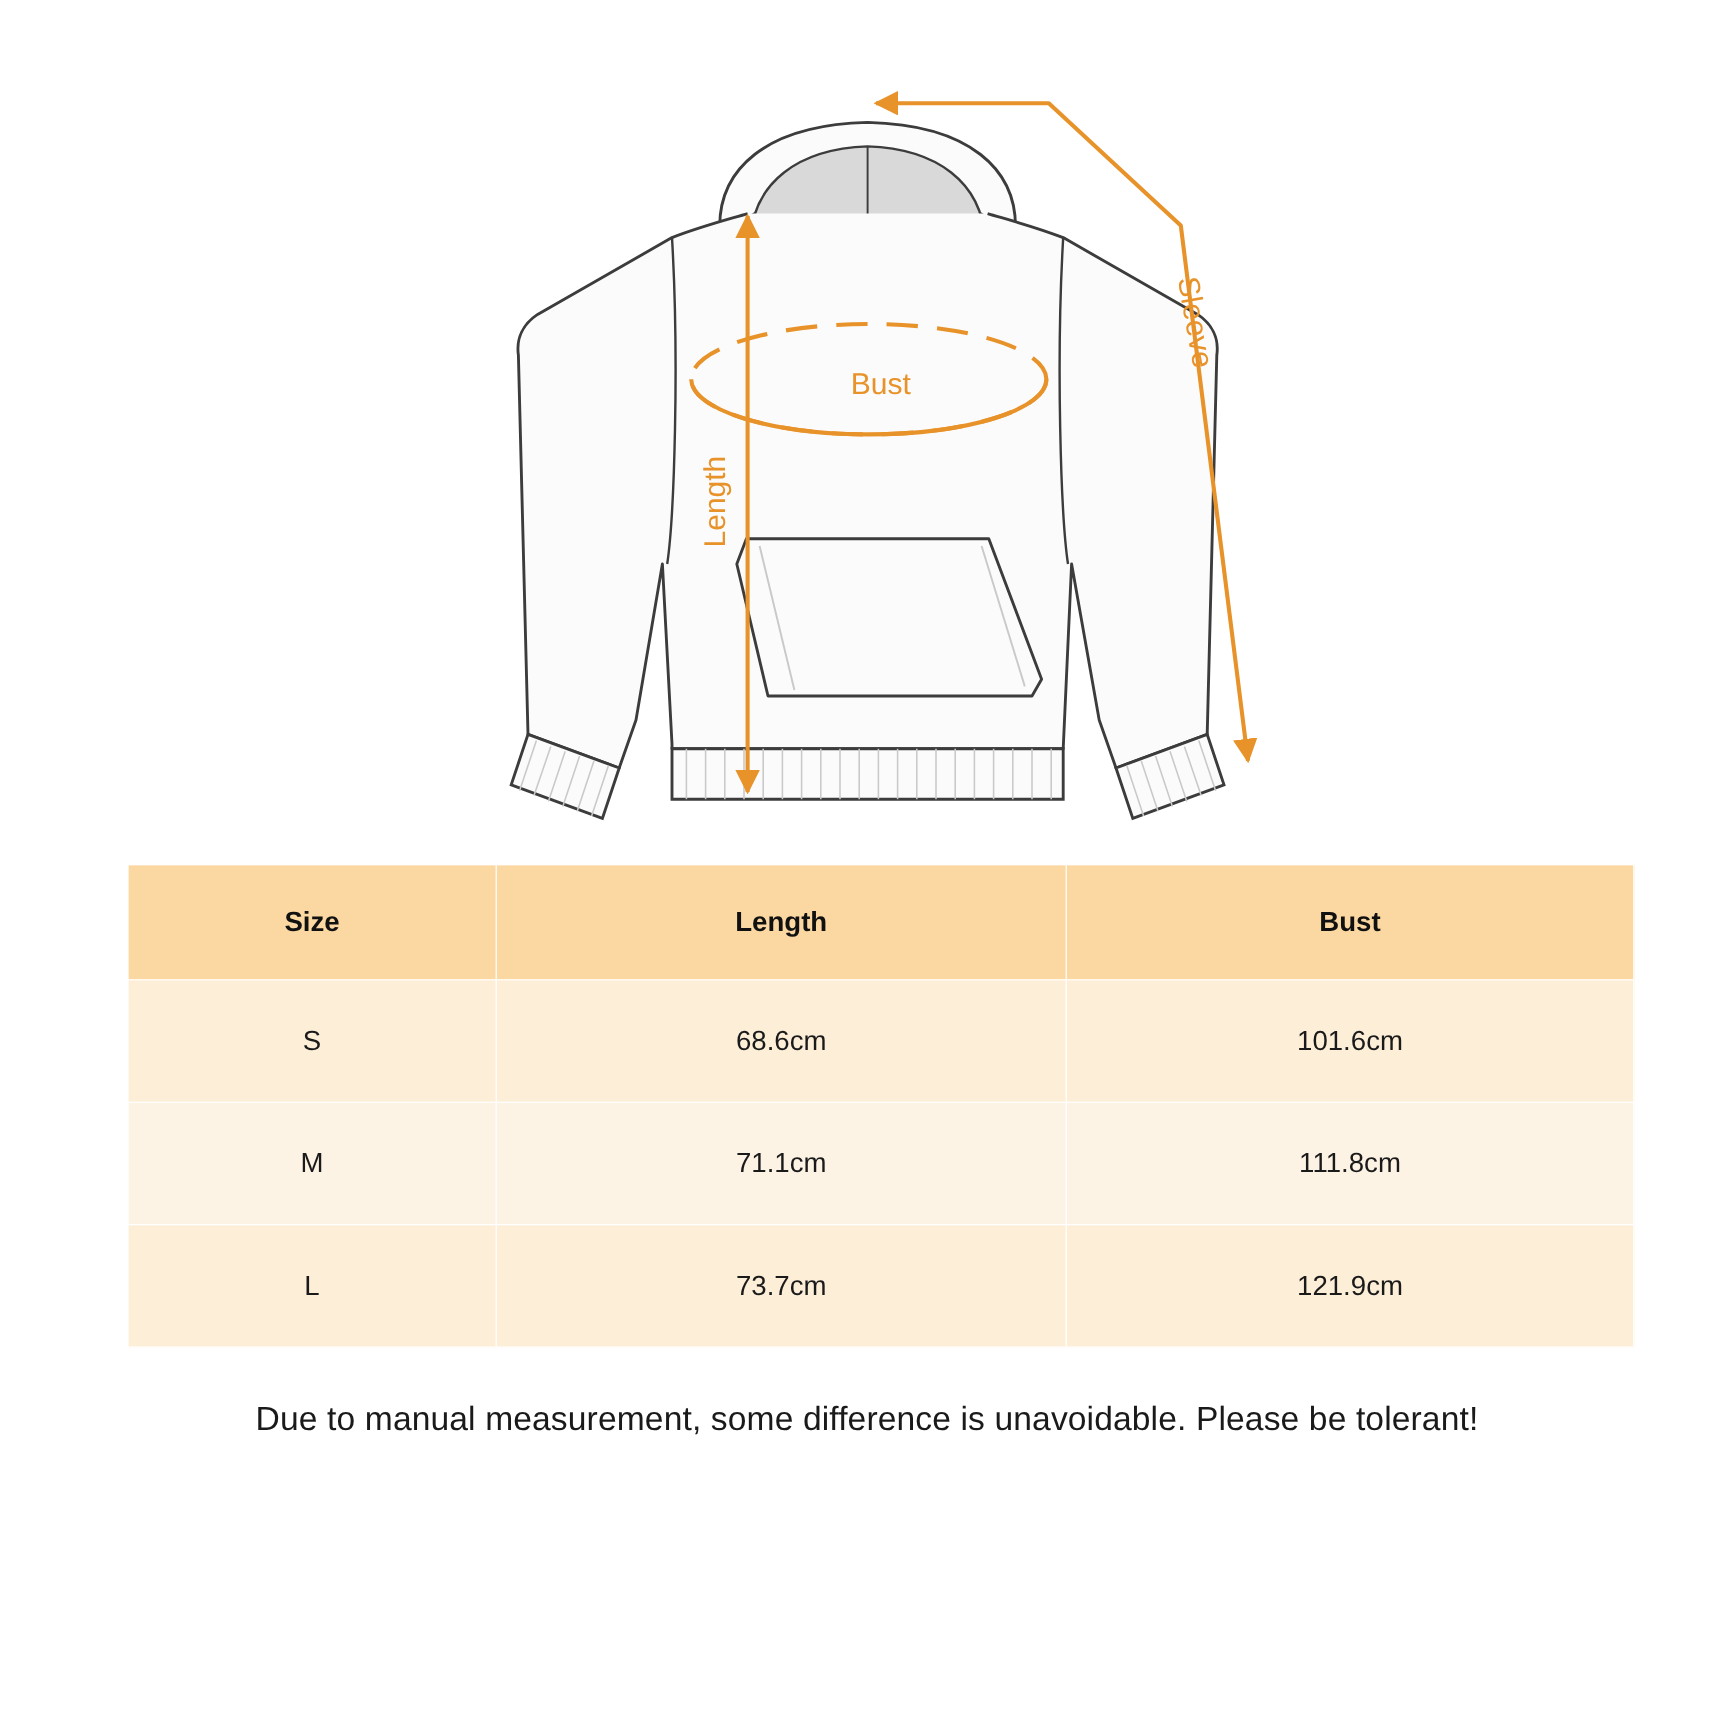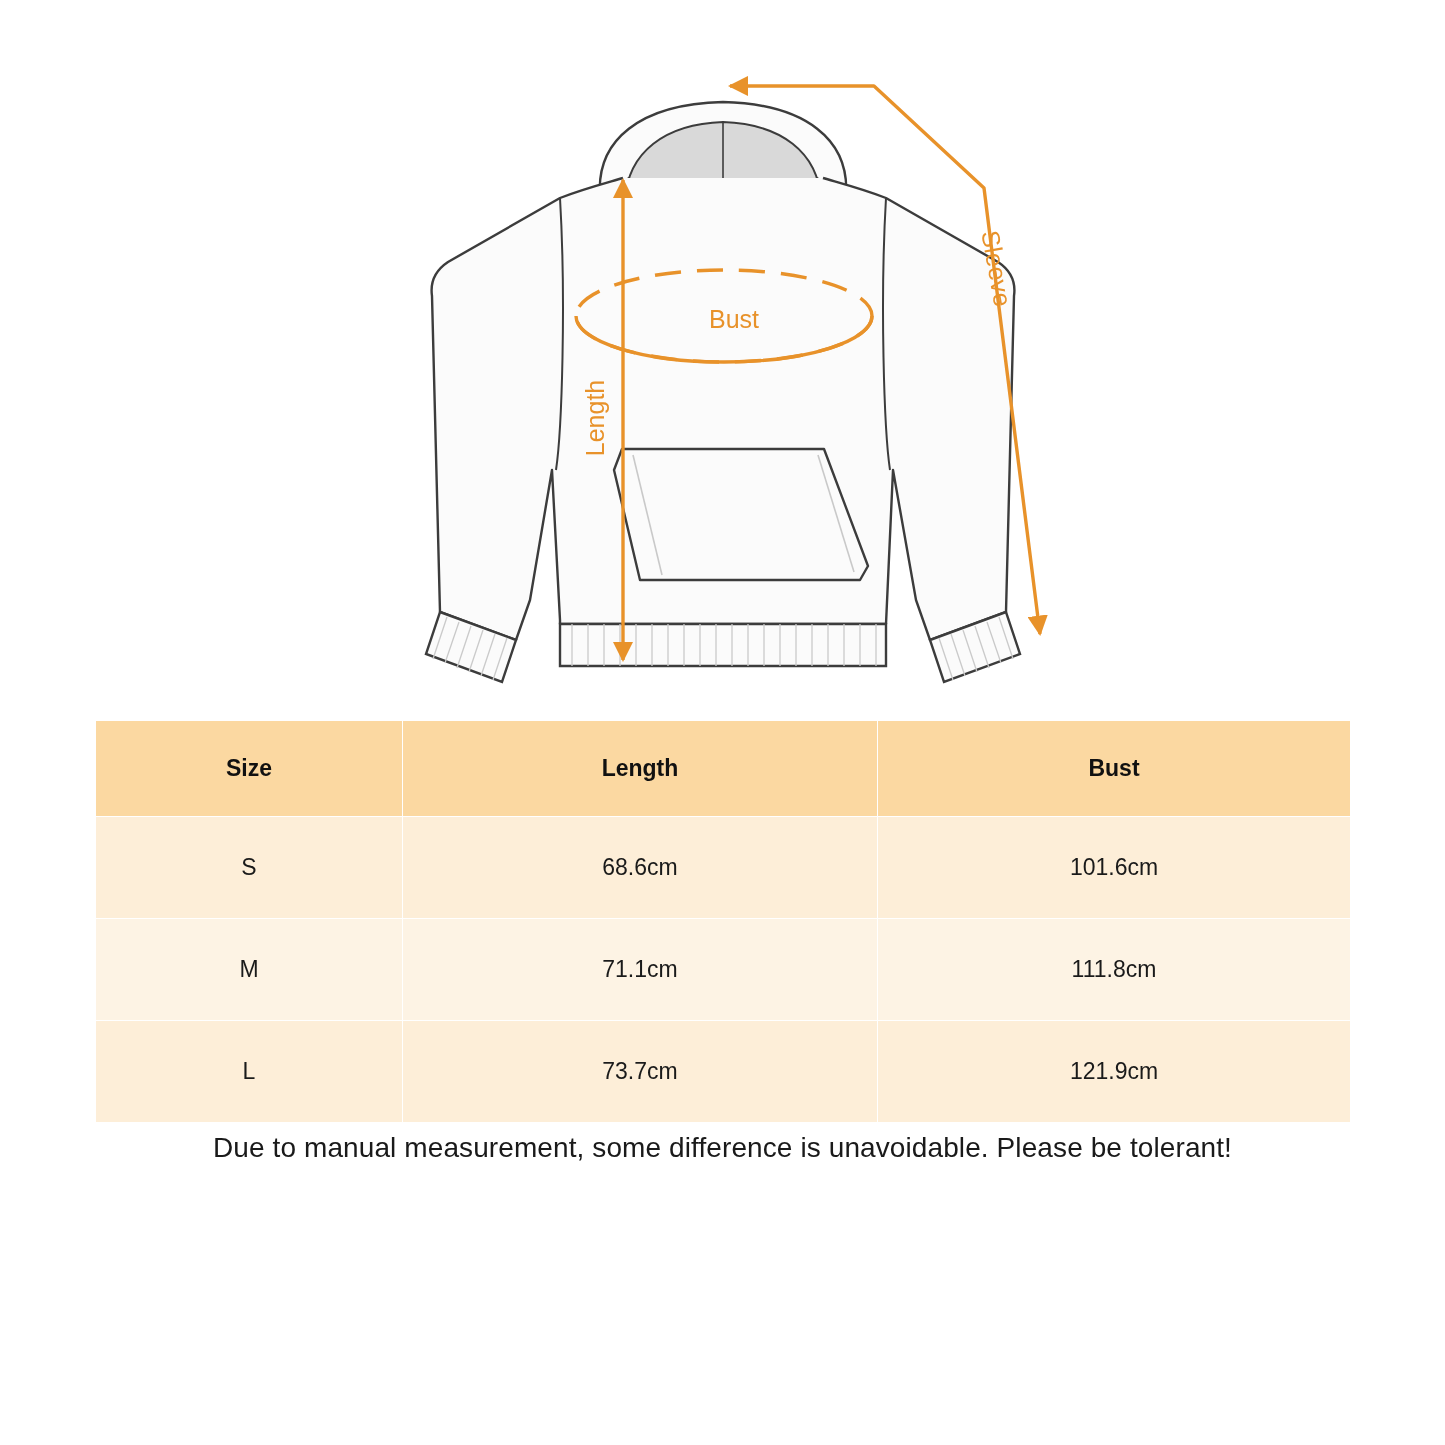--- a/index.html
+++ b/index.html
@@ -28,20 +28,21 @@
   }
   .diagram-area svg {
     display: block;
     position: absolute;
     top: 0;
     left: 0;
   }
   .table-wrap {
     padding: 0 95px;
     box-sizing: border-box;
+    margin-left: 11px;
   }
   table.size-table {
     width: 1255px;
     border-collapse: collapse;
     table-layout: fixed;
   }
   table.size-table th {
     background: #fbd8a1;
     font-size: 23px;
     font-weight: bold;
@@ -58,21 +59,21 @@
     text-align: center;
     border: 1px solid #ffffff;
   }
   table.size-table td.alt {
     background: #fdf3e4;
   }
   col.c1 { width: 307px; }
   col.c2 { width: 475px; }
   col.c3 { width: 473px; }
   .footnote {
-    margin-top: 9px;
+    margin-top: 44px;
     text-align: center;
     font-size: 28px;
     color: #1a1a1a;
     letter-spacing: 0.1px;
   }
   .orange-label {
     fill: #e8922a;
     font-family: "Liberation Sans", sans-serif;
     font-size: 25px;
   }

